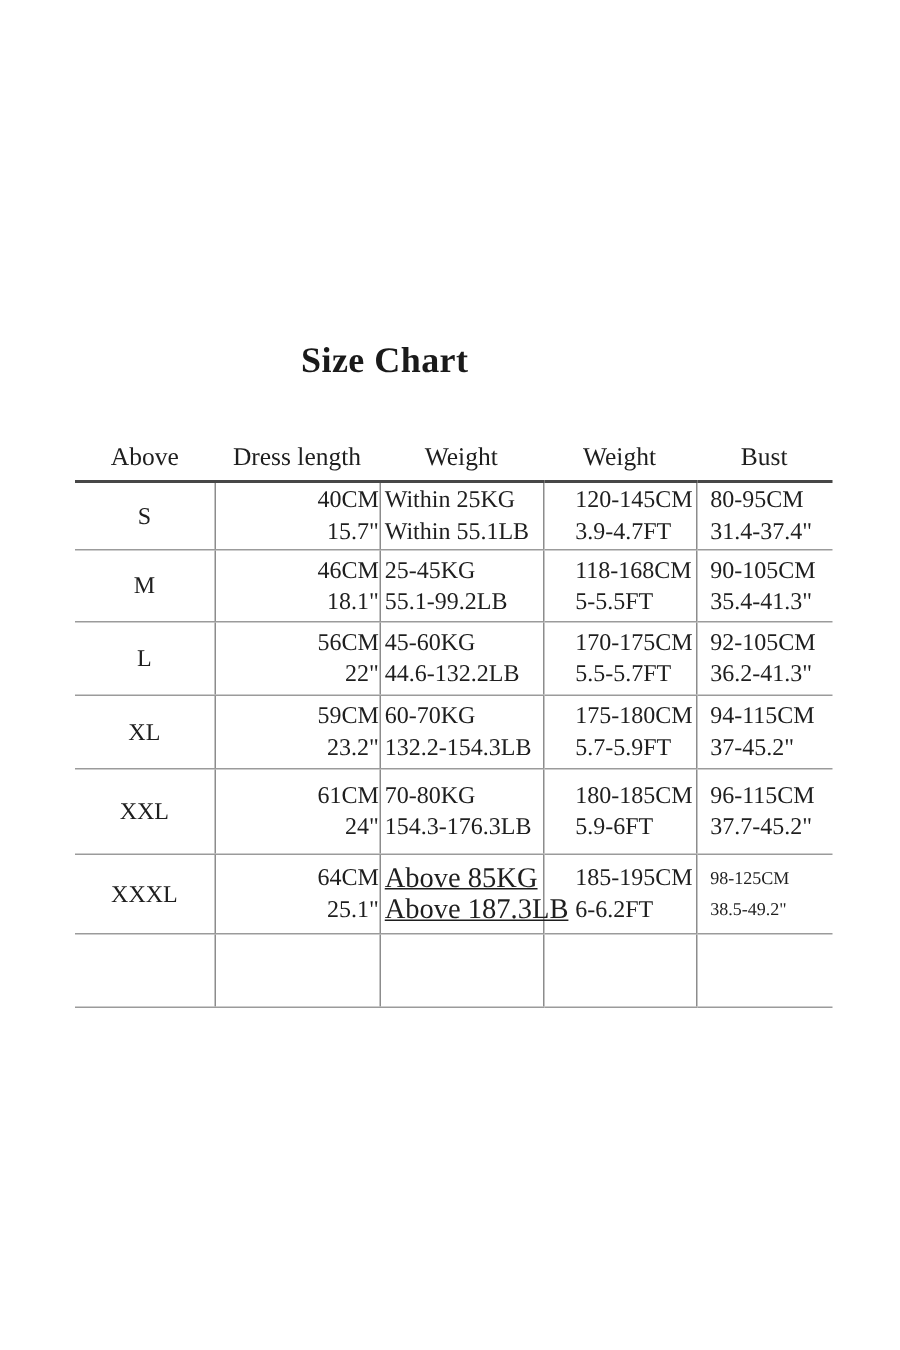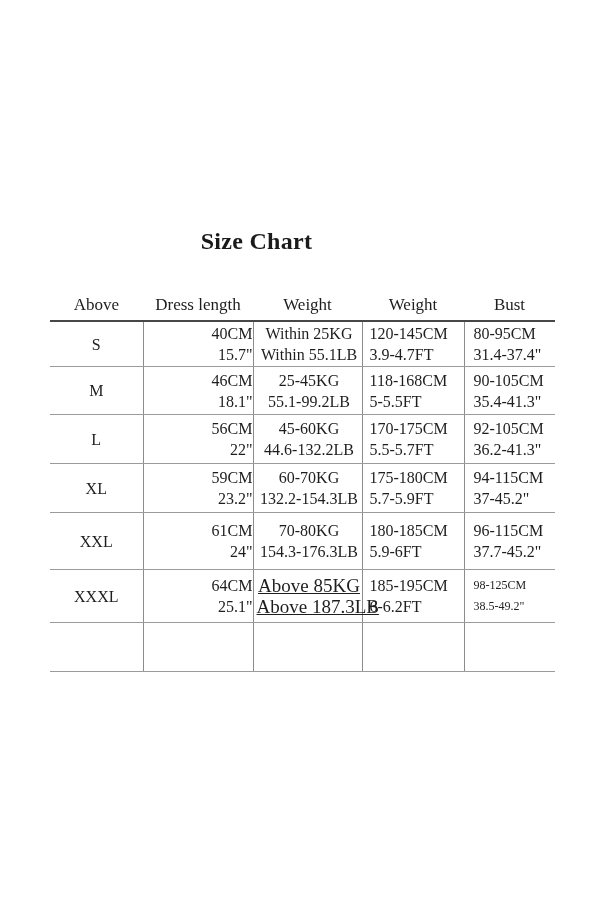--- a/index.html
+++ b/index.html
@@ -59,22 +59,22 @@
     line-height: 21px;
     border-bottom: 1px solid #9b9b9b;
     white-space: nowrap;
     overflow: visible;
   }
   tbody td + td { border-left: 1px solid #8c8c8c; }
 
   
   tbody td.c0 { text-align: center; }
   tbody td.c1 { text-align: right; }
-  tbody td.c2 { text-align: center; padding-left: 3px; margin-left: 40px; }
-  tbody td.c3 { text-align: left; padding-left: 7px; }
+  tbody td.c2 { text-align: left; padding-left: 3px; margin-left: 40px; }
+  tbody td.c3 { text-align: left; padding-left: 21px; }
   tbody td.c4 { text-align: left; padding-left: 9px; }
 
   
   tbody tr:nth-child(1) td { height: 44px; }
   tbody tr:nth-child(2) td { height: 47px; }
   tbody tr:nth-child(3) td { height: 48px; }
   tbody tr:nth-child(4) td { height: 48px; }
   tbody tr:nth-child(5) td { height: 56px; }
   tbody tr:nth-child(6) td { height: 52px; }
   tbody tr:nth-child(7) td { height: 48px; }

